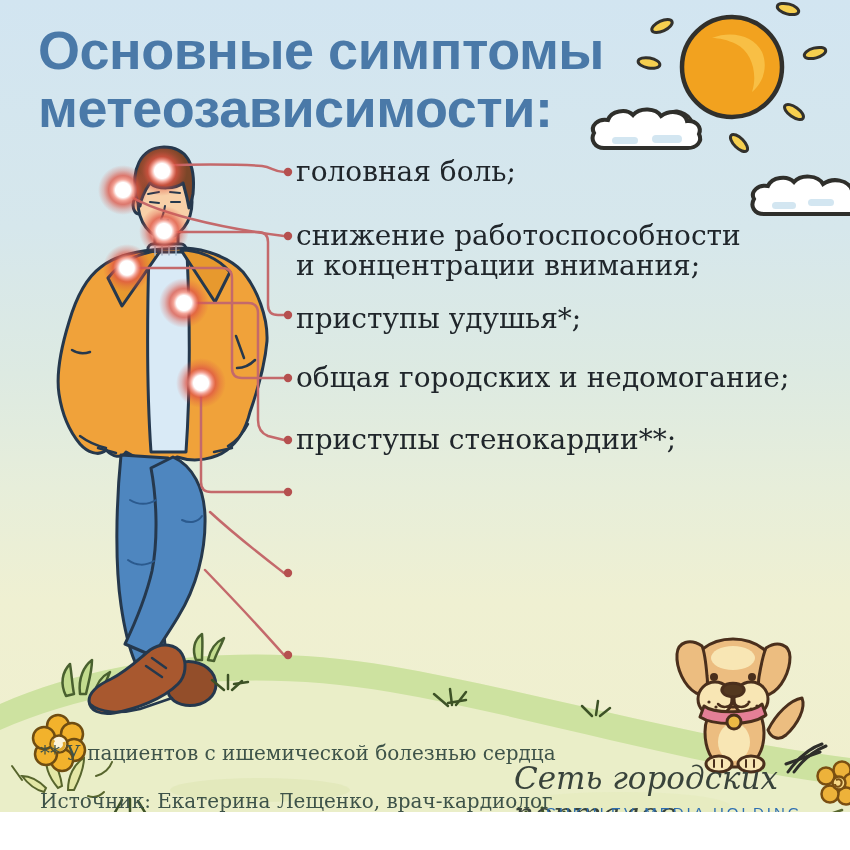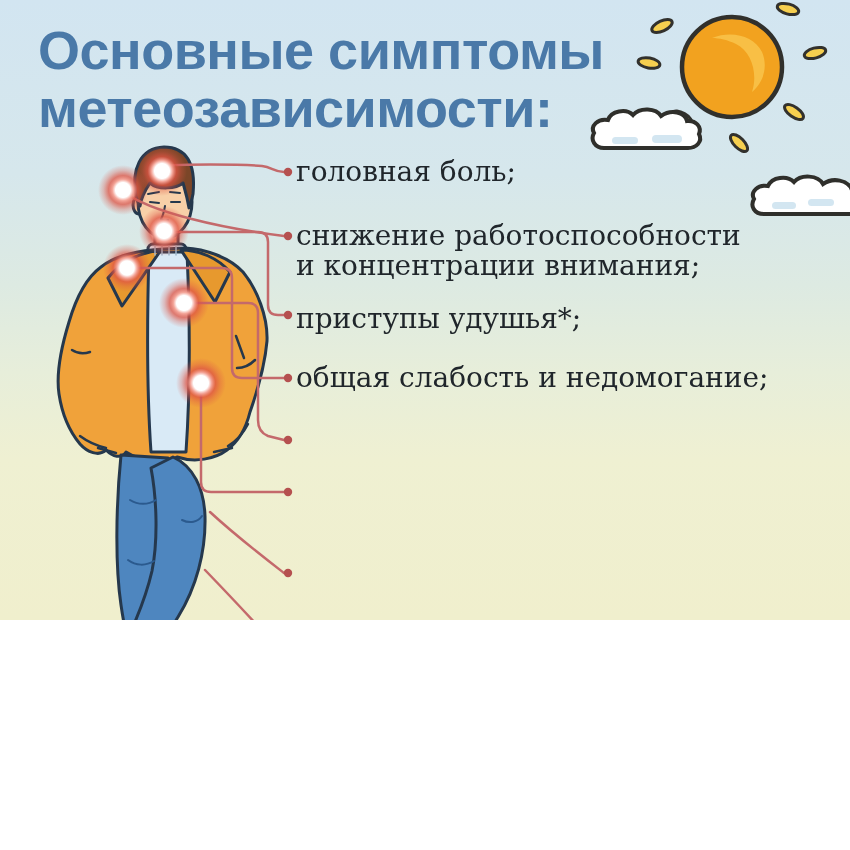--- a/index.html
+++ b/index.html
@@ -1,17 +1,17 @@
 <!DOCTYPE html>
 <html><head>
 <meta charset="utf-8">
 <style>
   html,body{margin:0;padding:0;background:#ffffff;}
   .canvas{
-    position:relative;width:850px;height:620px;overflow:hidden;
+    position:relative;width:850px;height:812px;overflow:hidden;
     font-family:"Liberation Sans",sans-serif;
     background:linear-gradient(180deg,#d2e5f1 0%,#d6e7ec 28%,#ddeae2 46%,#e7eeda 60%,#eff0d2 74%,#f0efcd 100%);
   }
   svg.layer{position:absolute;left:0;top:0;width:850px;height:850px;}
   .title{
     position:absolute;left:38px;top:22px;margin:0;
     font-size:54px;line-height:1.07;font-weight:bold;letter-spacing:-0.5px;
     color:#4a79a8;white-space:pre-line;
   }
   .symptom{
@@ -250,21 +250,22 @@
     </g>
   </svg>
 
   <h1 class="title">Основные симптомы
 метеозависимости:</h1>
 
   <div class="symptom" style="top:221px">снижение работоспособности
 и концентрации внимания;</div>
   <div class="symptom" style="top:157px">головная боль;</div>
   <div class="symptom" style="top:304px">приступы удушья*;</div>
-  <div class="symptom" style="top:363px">общая слабость и недомогание;</div>
+  <div class="symptom" style="top:363px">общая городских и недомогание;</div>
+  <div class="symptom" style="top:425px">приступы стенокардии**;</div>
 
   <div class="footnote" style="top:741px">** У пациентов с ишемической болезнью сердца</div>
   <div class="footnote" style="top:789px">Источник: Екатерина Лещенко, врач-кардиолог</div>
 
   <div class="brand-network">Сеть городских порталов</div>
   <div class="brand-holding">SHKULEV MEDIA HOLDING</div>
 
   <svg class="layer" viewBox="0 0 850 850" aria-hidden="true">
     <defs>
       <radialGradient id="painGlow">

